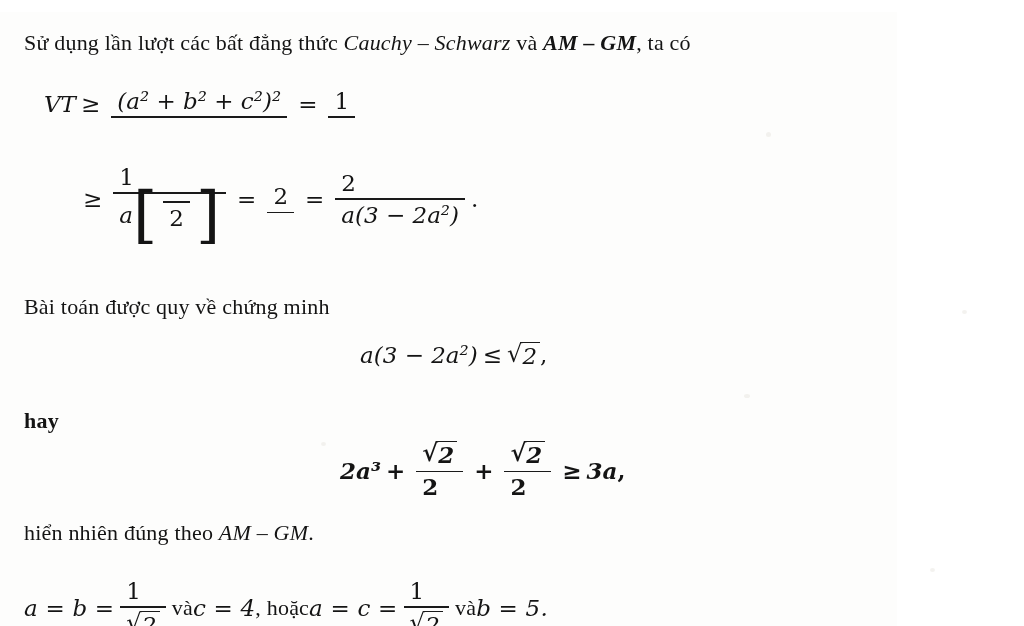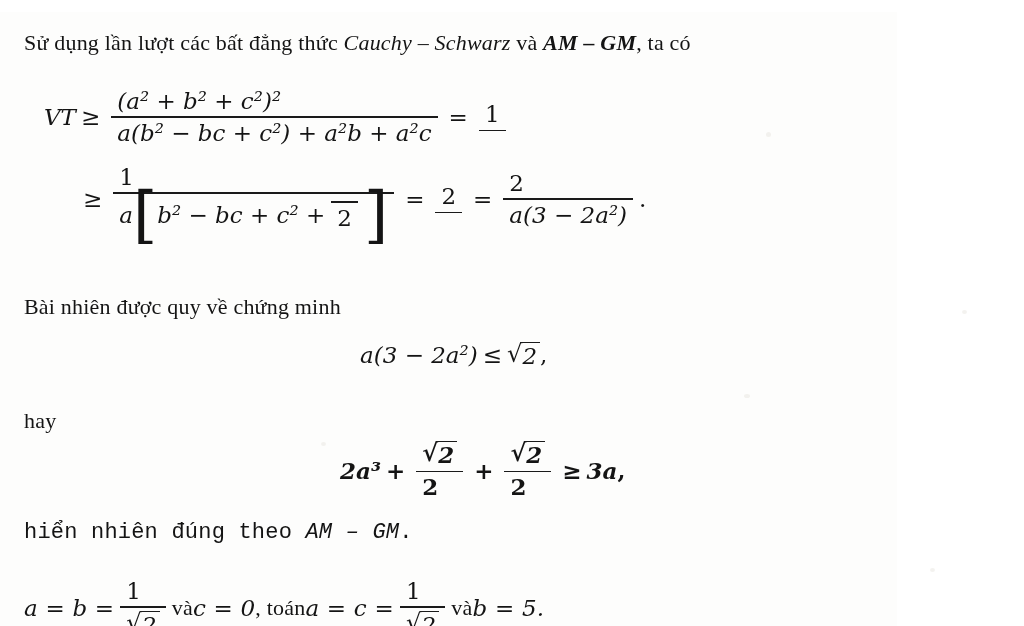--- a/index.html
+++ b/index.html
@@ -96,23 +96,23 @@
   }
   .op { font-style: normal; padding: 0 5px; }
   .opnp { font-style: normal; }
 
   
   #l1 { left: 24px; top: 18px; }
   #l2 { left: 44px; top: 76px; }
   #l3 { left: 78px; top: 152px; }
   #l4 { left: 24px; top: 282px; }
   #l5 { left: 360px; top: 328px; }
-  #l6 { left: 24px; top: 396px; }
+  #l6 { left: 24px; top: 396px; font-weight: bold; }
   #l7 { left: 340px; top: 428px; font-weight: bold; }
-  #l8 { left: 24px; top: 508px; font-family: Liberation Mono, monospace; }
+  #l8 { left: 24px; top: 508px; }
   #l9 { left: 24px; top: 566px; }
 </style>
 </head>
 <body>
 
 <div class="page">
 
   <div class="speck" style="left:766px;top:120px;width:5px;height:5px;"></div>
   <div class="speck" style="left:962px;top:298px;width:5px;height:4px;"></div>
   <div class="speck" style="left:744px;top:382px;width:6px;height:4px;"></div>
@@ -123,42 +123,40 @@
     <span>Sử dụng lần lượt các bất đẳng thức </span><span class="it">Cauchy – Schwarz</span><span> và </span><span class="bold-it">AM – GM</span><span>, ta có</span>
   </div>
 
   <div class="line math" id="l2">
     <span class="row">
       <span>VT</span>
       <span class="op">≥</span>
       <span class="frac">
         <span class="num">(a² + b² + c²)²</span>
         <span class="bar"></span>
-        <span class="den">a(b² − bc + c²) + a²b + a²c</span>
       </span>
       <span class="op">=</span>
       <span class="frac">
         <span class="num mathup">1</span>
         <span class="bar"></span>
       </span>
     </span>
   </div>
 
   <div class="line math" id="l3">
     <span class="row">
       <span class="op">≥</span>
 
       <span class="frac">
         <span class="num mathup">1</span>
         <span class="bar"></span>
         <span class="den">
           <span class="row">
             <span>a</span>
             <span class="bigbr">[</span>
-            <span>b² − bc + c² +</span>
             <span class="frac">
               <span class="bar"></span>
               <span class="den mathup">2</span>
             </span>
             <span class="bigbr">]</span>
           </span>
         </span>
       </span>
 
       <span class="op">=</span>
@@ -172,21 +170,21 @@
 
       <span class="frac">
         <span class="num mathup">2</span>
         <span class="bar"></span>
         <span class="den">a(3 − 2a²)</span>
       </span>
       <span class="opnp">.</span>
     </span>
   </div>
 
-  <div class="line text" id="l4">Bài nhiên được quy về chứng minh</div>
+  <div class="line text" id="l4">Bài toán được quy về chứng minh</div>
 
   <div class="line math" id="l5">
     <span class="row">
       <span>a(3 − 2a²)</span>
       <span class="op">≤</span>
       <span class="sqrt">
         <span class="glyph">√</span>
         <span class="rad mathup">2</span>
       </span>
       <span class="opnp">,</span>
@@ -237,22 +235,22 @@
         <span class="num mathup">1</span>
         <span class="bar"></span>
         <span class="den">
           <span class="sqrt">
             <span class="glyph">√</span>
             <span class="rad mathup">2</span>
           </span>
         </span>
       </span>
       <span> và </span>
-      <span class="math">c = 0</span>
-      <span>, toán </span>
+      <span class="math">c = 4</span>
+      <span>, hoặc </span>
       <span class="math">a = c =</span>
       <span class="frac math">
         <span class="num mathup">1</span>
         <span class="bar"></span>
         <span class="den">
           <span class="sqrt">
             <span class="glyph">√</span>
             <span class="rad mathup">2</span>
           </span>
         </span>

